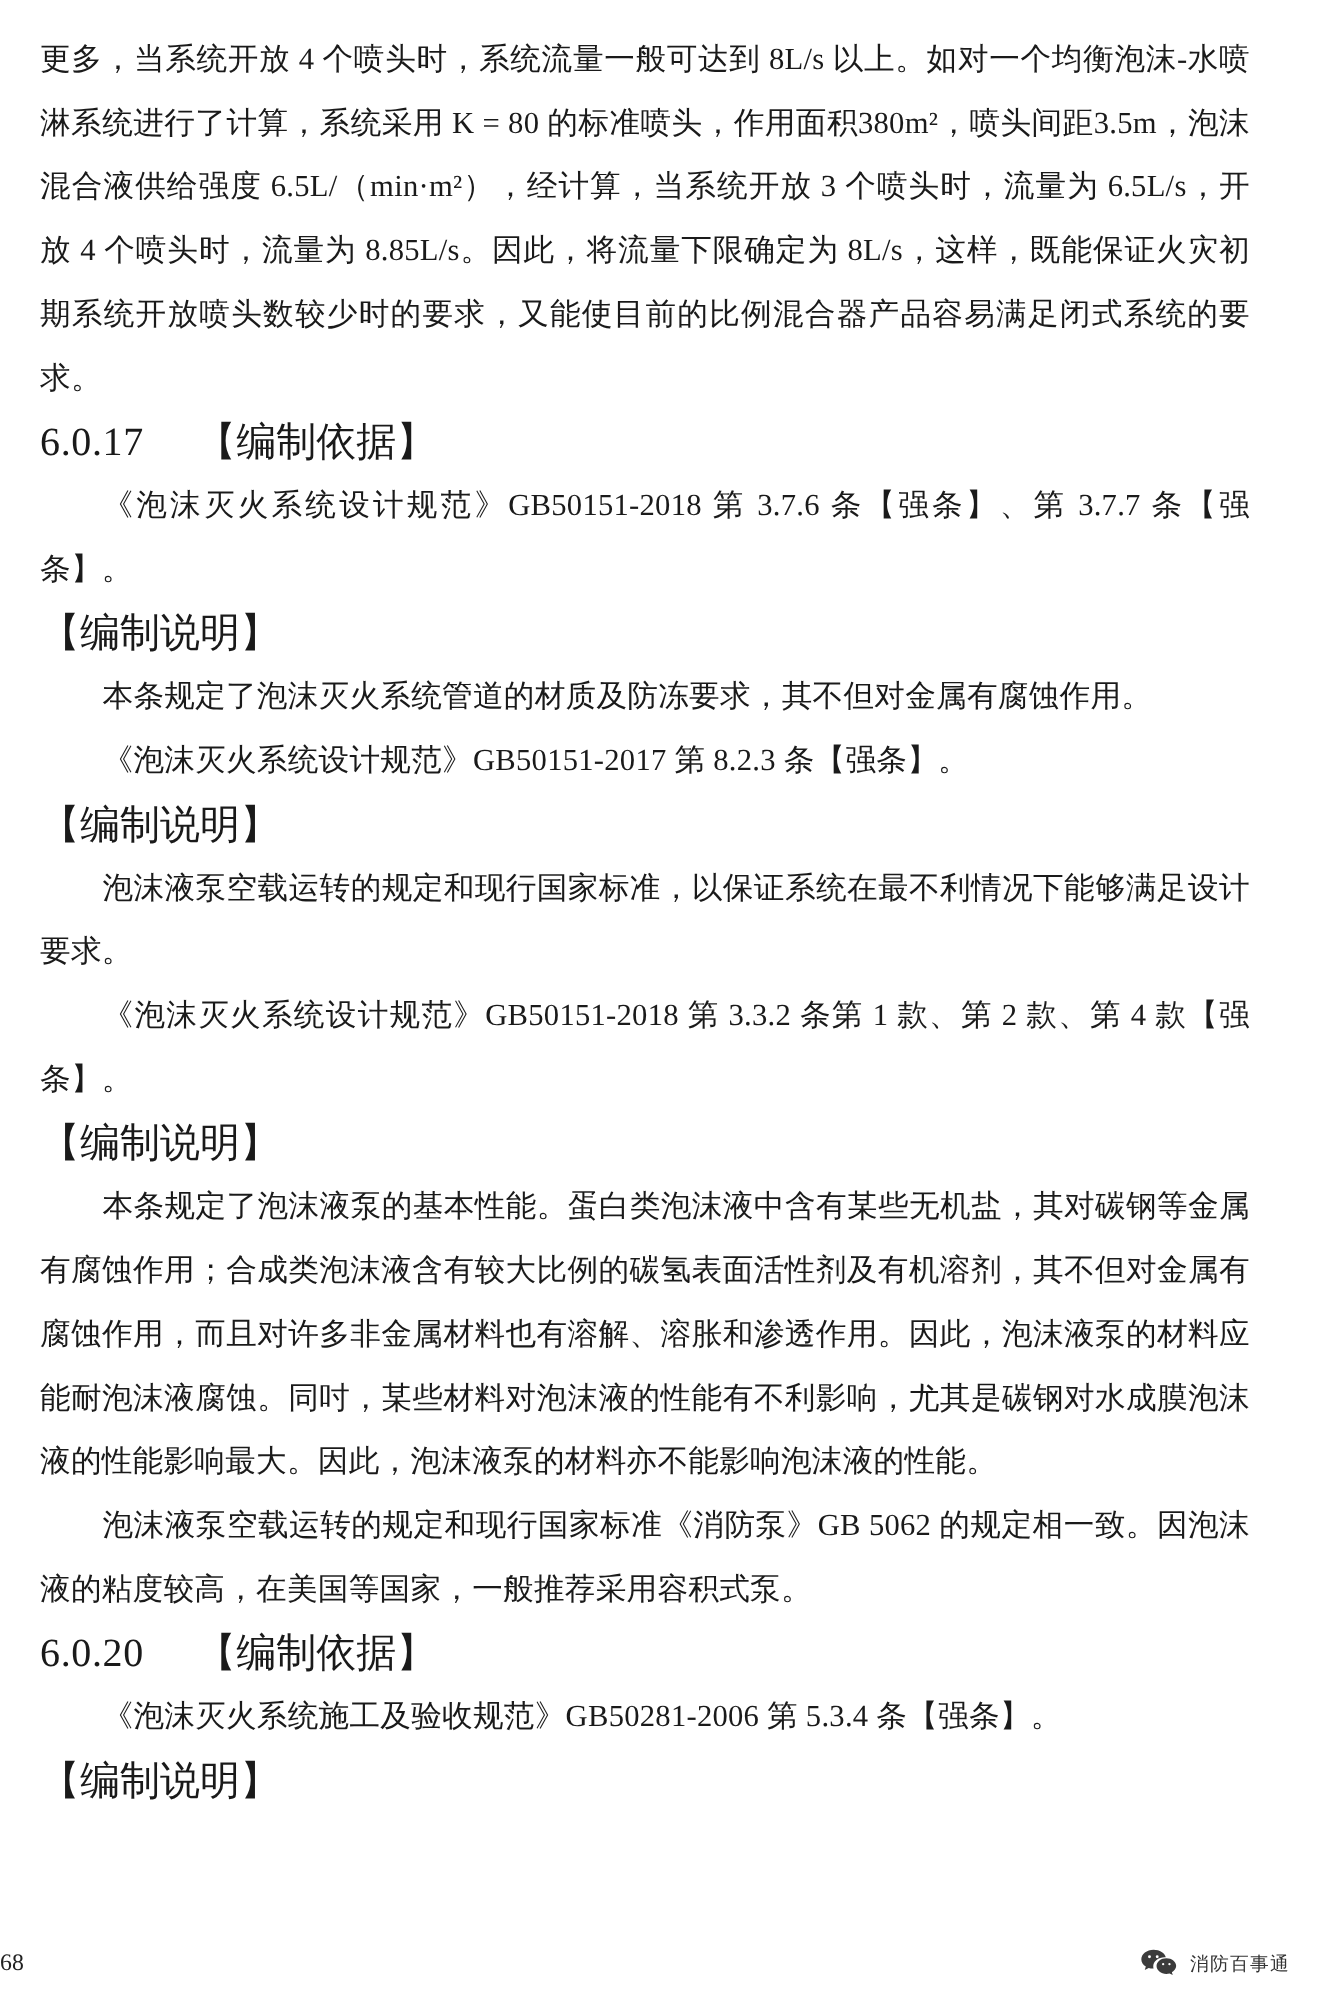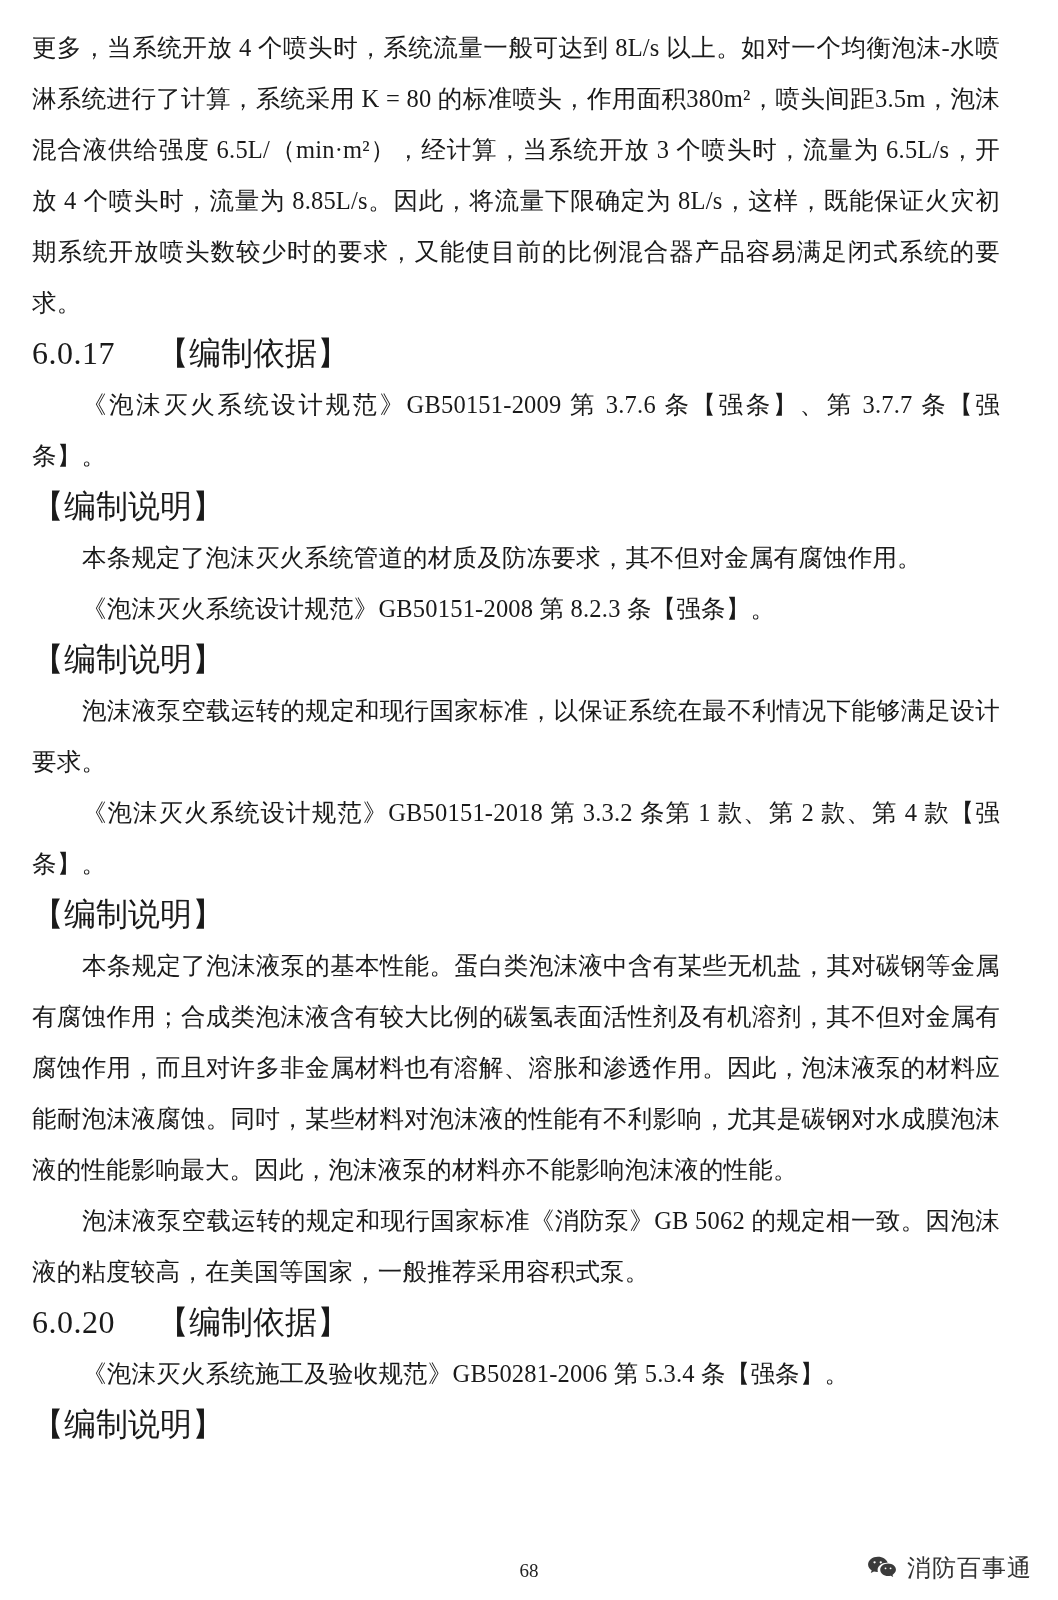--- a/index.html
+++ b/index.html
@@ -45,67 +45,67 @@
   .heading-gap {
     display: inline-block;
     width: 42px;
   }
 
   .page-number {
     position: absolute;
     left: 0;
     right: 0;
     bottom: 18px;
-    text-align: center;
+    text-align: left;
     font-size: 19px;
     font-family: "Liberation Serif", serif;
     color: #222;
   }
   .watermark {
     position: absolute;
     right: 26px;
     bottom: 16px;
     display: flex;
     align-items: center;
     gap: 10px;
     color: #3b3b3b;
     font-family: "Liberation Sans", sans-serif;
   }
   .wm-icon {
     width: 30px;
     height: 26px;
     display: inline-block;
   }
   .wm-text {
-    font-size: 24px;
+    font-size: 15px;
     letter-spacing: 1px;
     font-family: "Liberation Sans", sans-serif;
     color: #333;
   }
   .block {
     margin-bottom: 0;
   }
 </style>
 </head>
 <body>
 
 <div class="page">
 
   <p class="para block">更多，当系统开放 4 个喷头时，系统流量一般可达到 8L/s 以上。如对一个均衡泡沫-水喷淋系统进行了计算，系统采用 K = 80 的标准喷头，作用面积380m²，喷头间距3.5m，泡沫混合液供给强度 6.5L/（min·m²），经计算，当系统开放 3 个喷头时，流量为 6.5L/s，开放 4 个喷头时，流量为 8.85L/s。因此，将流量下限确定为 8L/s，这样，既能保证火灾初期系统开放喷头数较少时的要求，又能使目前的比例混合器产品容易满足闭式系统的要求。</p>
 
   <div class="heading-line block"><span class="heading-num">6.0.17</span><span class="heading-gap"></span><span>【编制依据】</span></div>
 
-  <p class="para indent2 block">《泡沫灭火系统设计规范》GB50151-2009 第 3.7.6 条【强条】、第 3.7.7 条【强条】。</p>
+  <p class="para indent2 block">《泡沫灭火系统设计规范》GB50151-2018 第 3.7.6 条【强条】、第 3.7.7 条【强条】。</p>
 
   <div class="heading-line block">【编制说明】</div>
 
   <p class="para indent2 block">本条规定了泡沫灭火系统管道的材质及防冻要求，其不但对金属有腐蚀作用。</p>
 
 
-  <p class="para indent2 block">《泡沫灭火系统设计规范》GB50151-2008 第 8.2.3 条【强条】。</p>
+  <p class="para indent2 block">《泡沫灭火系统设计规范》GB50151-2017 第 8.2.3 条【强条】。</p>
 
   <div class="heading-line block">【编制说明】</div>
 
   <p class="para indent2 block">泡沫液泵空载运转的规定和现行国家标准，以保证系统在最不利情况下能够满足设计要求。</p>
 
 
   <p class="para indent2 block">《泡沫灭火系统设计规范》GB50151-2018 第 3.3.2 条第 1 款、第 2 款、第 4 款【强条】。</p>
 
   <div class="heading-line block">【编制说明】</div>
 

